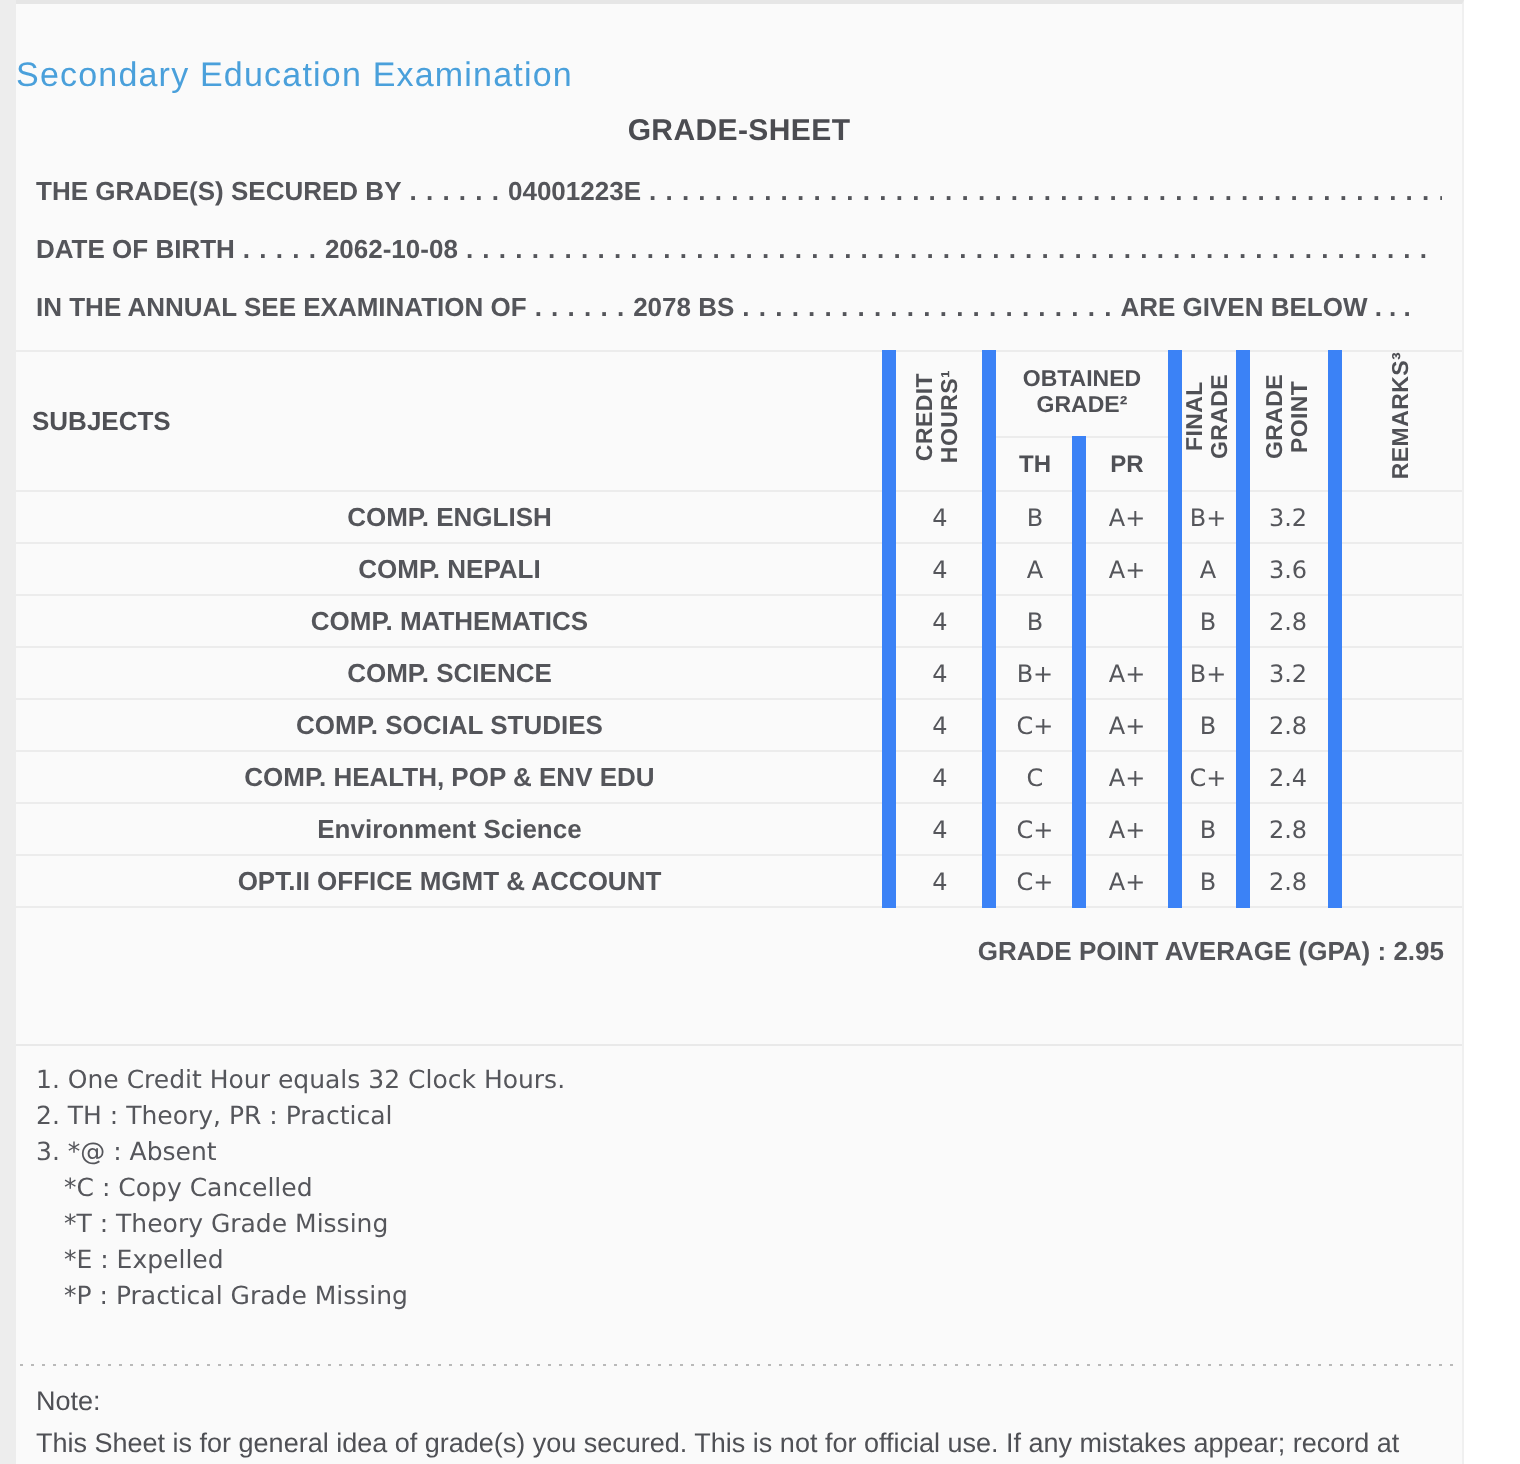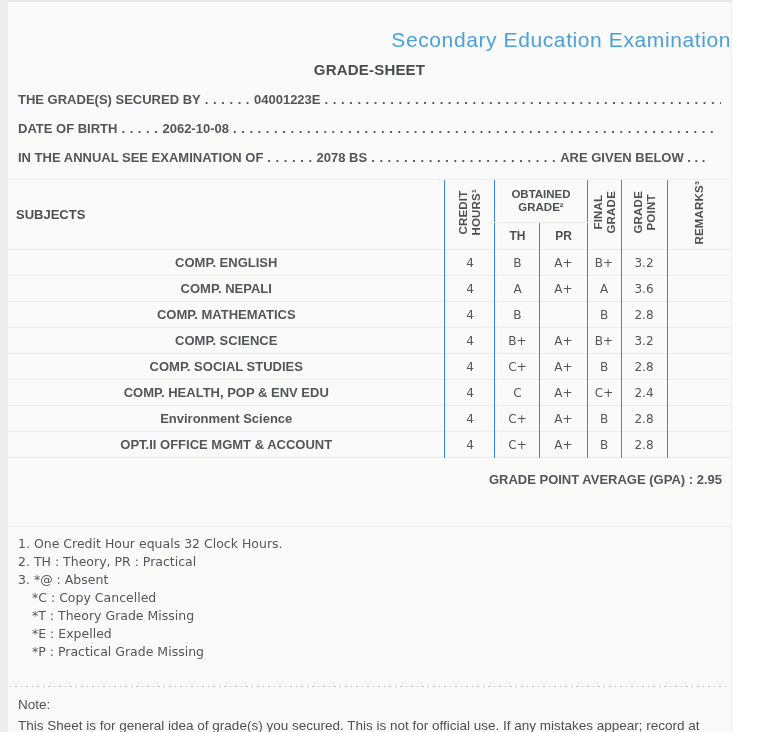--- a/index.html
+++ b/index.html
@@ -18,22 +18,22 @@
   }
   .card {
     position: absolute; left: 8px; top: 0;
     width: 724px; height: 732px;
     background: #fafafa;
     border-top: 2px solid #e6e6e6;
     border-right: 1px solid #f0f0f0;
   }
   .title {
     margin: 26px 0 0;
-    text-align: right;
-    font-size: 21px; font-weight: 400;
+    text-align: left;
+    font-size: 17px; font-weight: 400;
     letter-spacing: 0.6px;
     color: #4aa0db;
   }
   .subtitle {
     margin: 9px 0 0;
     text-align: center;
     font-size: 15px; font-weight: 700;
     letter-spacing: 0.2px;
     color: #4b4c51;
   }
@@ -59,21 +59,21 @@
   .grades thead tr.r2 { height: 27px; }
   .grades th { padding: 0; font-weight: 700; color: #4f5055; vertical-align: middle; }
   th.sub, td.sub { text-align: left; padding-left: 8px; }
   th.sub { font-size: 13px; }
   th.obt {
     text-align: center; font-size: 11.5px; line-height: 13px;
     white-space: pre-line;
     border-bottom: 1px solid #ececec;
   }
   th.thpr { text-align: center; font-size: 12px; margin-top: 32px; }
-  .bL { border-left: 1px solid #3b82f6; }
+  .bL { border-left: 7px solid #3b82f6; }
   .rotc { text-align: center; }
   .rot {
     display: inline-block;
     writing-mode: vertical-rl;
     transform: rotate(180deg);
     white-space: pre-line;
     font-size: 11.5px; line-height: 12.5px;
     letter-spacing: 0.2px;
   }
   .grades tbody td {

